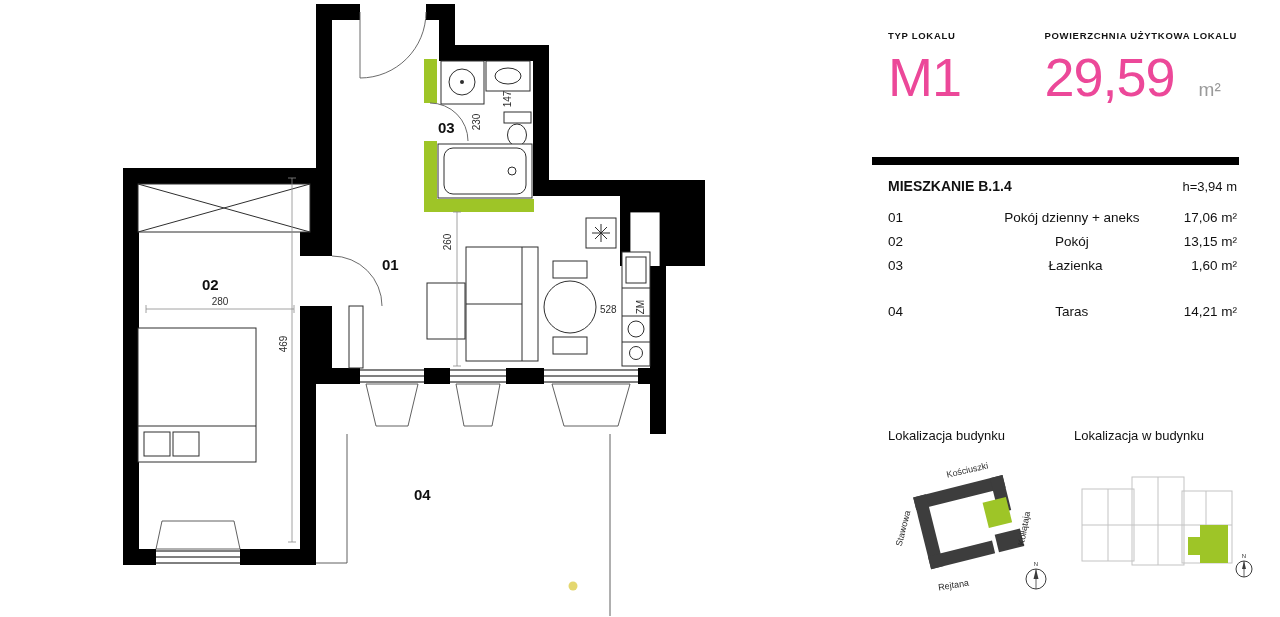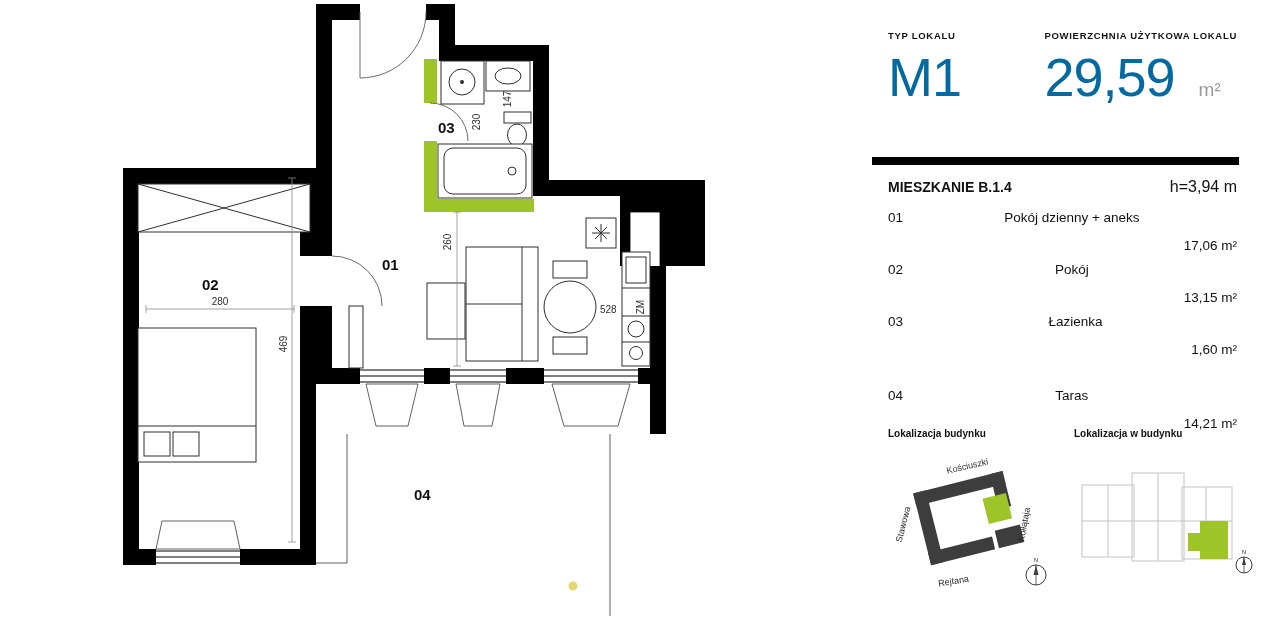--- a/index.html
+++ b/index.html
@@ -17,37 +17,37 @@
   .furn-open  { fill:none; stroke:#2e2e2e; stroke-width:1; }
   .thinline   { stroke:#4f4f4f; stroke-width:0.9; fill:none; }
   .door-arc   { stroke:#5a5a5a; stroke-width:0.9; fill:none; }
   .win-line   { stroke:#000; stroke-width:1; }
 
   .panel { position:absolute; left:868px; top:0; width:372px; height:560px; background:#fff; }
   .panel-top { position:absolute; top:30px; left:20px; right:3px; display:flex; }
   .pt-col1 { width:160px; }
   .pt-col2 { flex:1; }
   .pt-label { font-size:9.5px; font-weight:bold; letter-spacing:0.7px; color:#121212; white-space:nowrap; }
-  .pt-value { font-size:54px; line-height:1.0; font-weight:400; color:#0369a1; margin-top:9px; letter-spacing:-1px; }
+  .pt-value { font-size:54px; line-height:1.0; font-weight:400; color:#ec4899; margin-top:9px; letter-spacing:-1px; }
   .pt-area  { display:flex; align-items:baseline; }
   .pt-unit  { font-size:19px; color:#9a9a9a; margin-left:24px; font-weight:400; letter-spacing:0; }
   .panel-bar { position:absolute; top:157px; left:4px; right:1px; height:8px; background:#000; }
   .apt-row { position:absolute; top:178px; left:20px; right:3px; display:flex; justify-content:space-between; align-items:baseline; }
   .apt-title { font-size:14px; font-weight:bold; }
-  .apt-h { font-size:16px; }
+  .apt-h { font-size:13px; }
   .rooms { position:absolute; top:206px; left:20px; right:3px; }
   .room-row { display:flex; font-size:13.5px; line-height:24px; }
   .room-no { width:72px; }
   .room-name { flex:1;text-align:center; }
-  .room-area { text-align:right;margin-top:28px; }
+  .room-area { text-align:right; }
   .room-row.gap { margin-top:22px; }
   .maps { position:absolute; top:428px; left:20px; right:0; display:flex; }
   .map-col1 { width:186px; }
   .map-col2 { margin-left:16px; }
-  .map-label { font-size:10px; font-weight:bold; }
+  .map-label { font-size:13px; font-weight:normal; }
   .map-fig { margin-top:6px; }
   .map-street { font-size:9px; fill:#2b2b2b; }
   .bldg-line { fill:none; stroke:#c3c3c3; stroke-width:1; }
   .compass-ring { fill:none; stroke:#3c3c3c; stroke-width:1; }
   .compass-n { font-size:6px; fill:#2b2b2b; }
 </style>
 </head>
 <body>
 
 <div class="stage">

